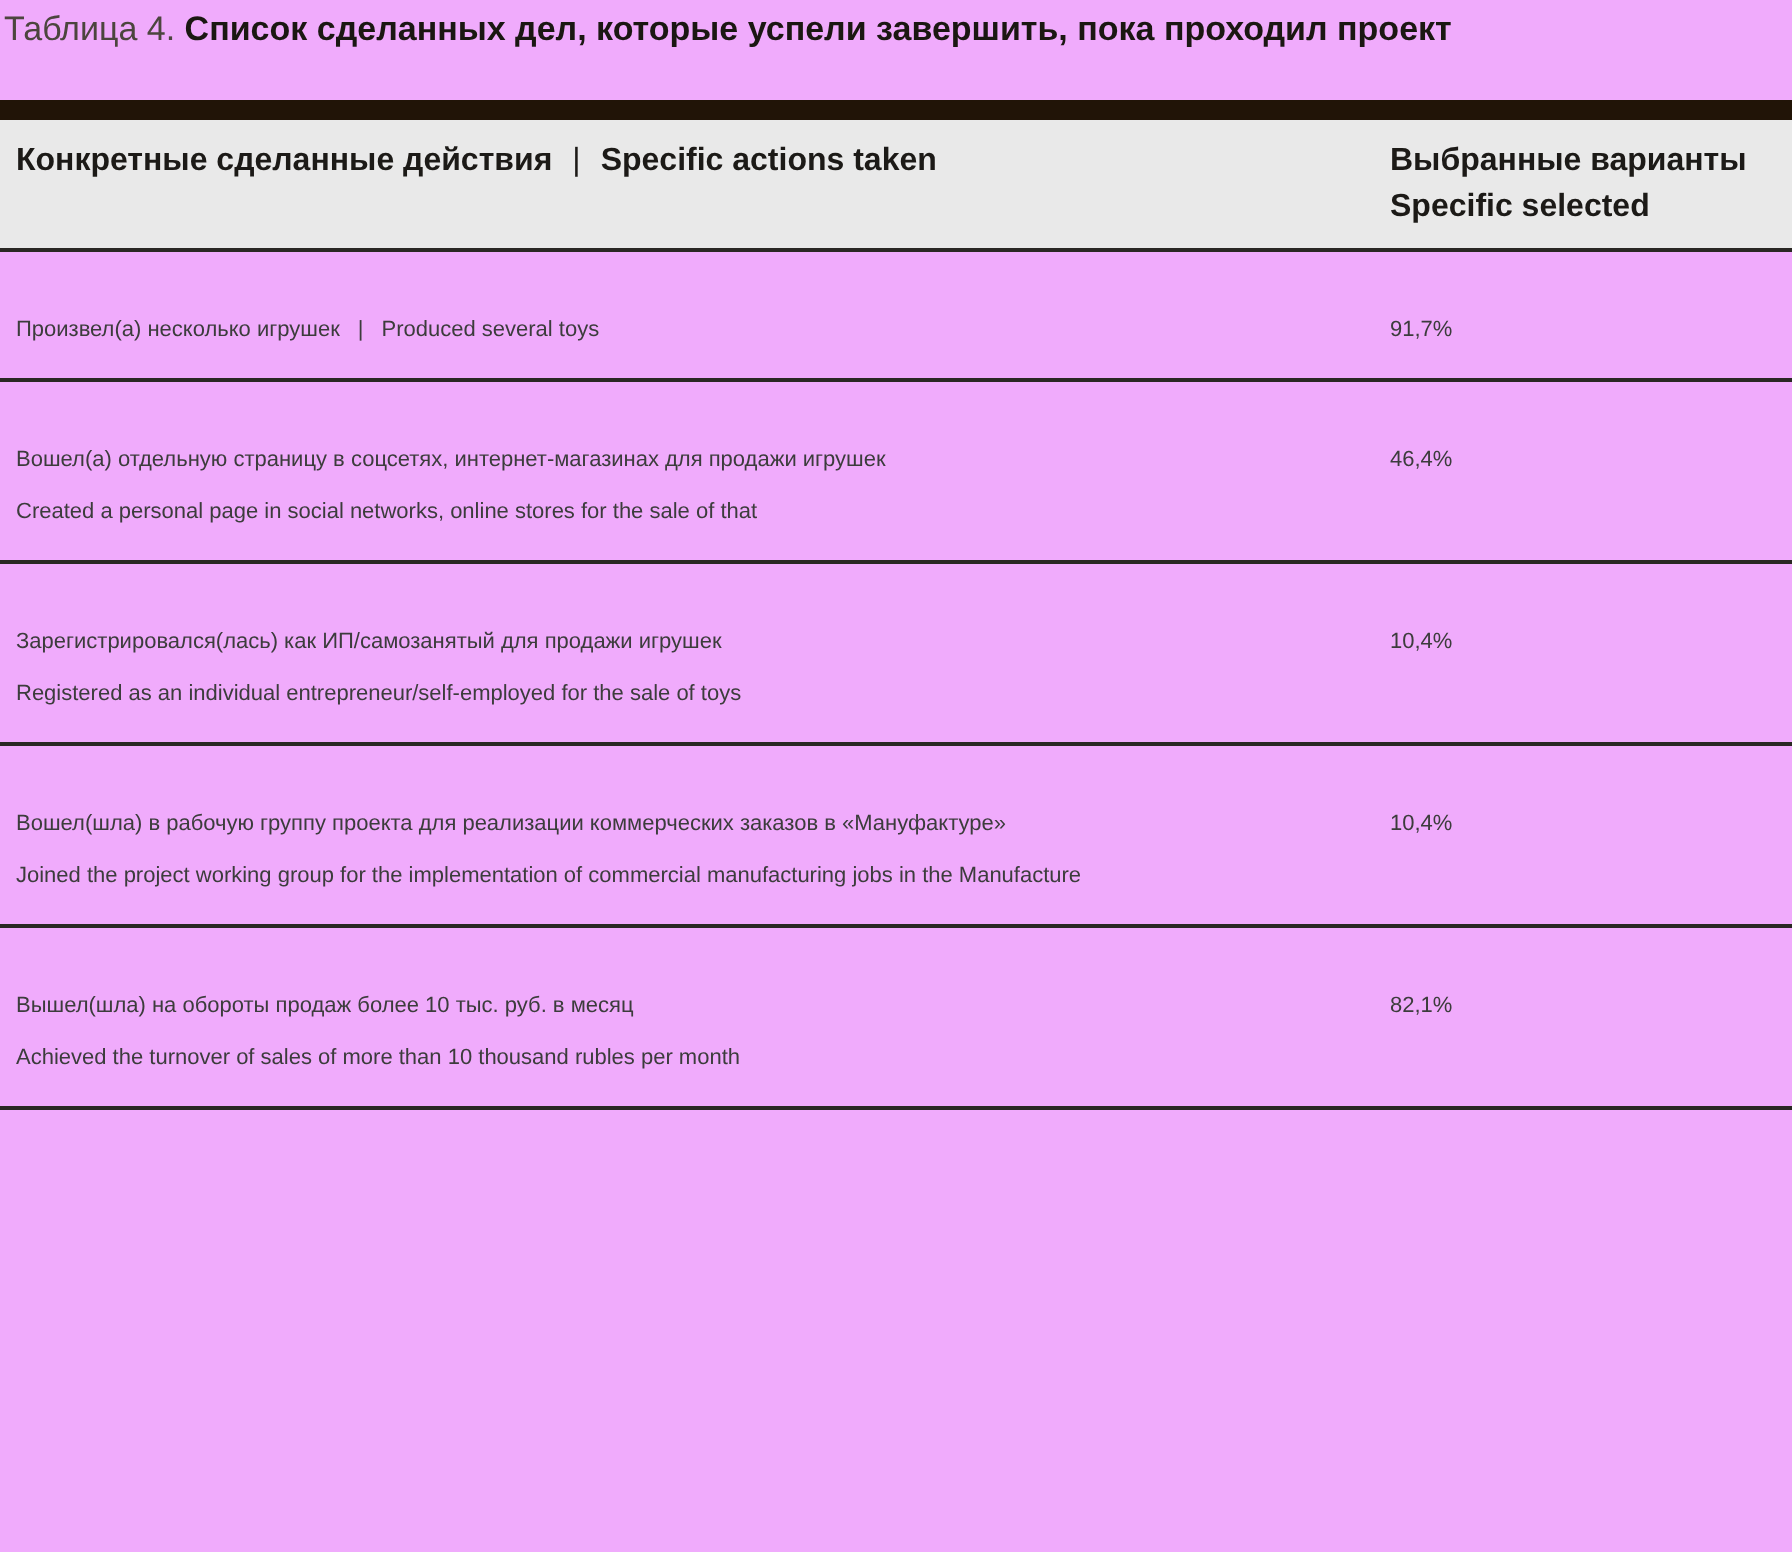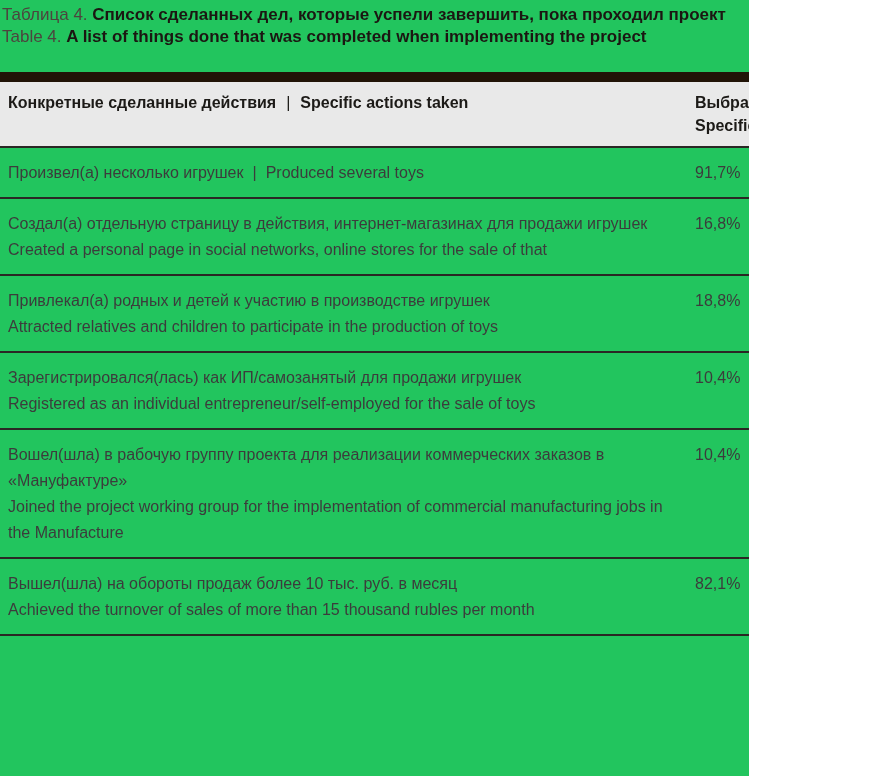--- a/index.html
+++ b/index.html
@@ -2,23 +2,23 @@
 <html><head>
 <meta charset="utf-8">
 <style>
   * { margin: 0; padding: 0; box-sizing: border-box; }
   html, body {
     background: #ffffff;
     width: 896px;
     font-family: "Liberation Sans", "DejaVu Sans", sans-serif;
   }
   .page {
-    width: 749px;
+    width: 896px;
     height: 776px;
-    background: #22c55e;
+    background: #f0abfc;
     overflow: hidden;
   }
   
   .caption {
     padding: 4px 2px 0 2px;
     font-size: 17px;
     line-height: 22px;
   }
   .caption .reg { color: #4c453e; font-weight: 400; }
   .caption .bold { color: #1b1712; font-weight: 700; }
@@ -42,40 +42,39 @@
     font-size: 16px;
     font-weight: 700;
     color: #1c1a17;
     line-height: 23px;
     padding: 9px 0 9px 0;
     border-bottom: 2px solid #2a2724;
   }
   thead th.actions { padding-left: 8px; padding-right: 17px; }
   tbody td {
     vertical-align: top;
-    font-size: 16px;
+    font-size: 11px;
     color: #3c3c3c;
     line-height: 26px;
-    padding: 12px 0 11px 0;
+    padding: 26px 0 11px 0;
     border-bottom: 2px solid #2a2724;
   }
   tbody td.actions { padding-left: 8px; padding-right: 17px; }
   tbody tr:last-child td { border-bottom: none; }
   .pipe { padding: 0 9px; color: #3c3c3c; }
   .pipe-head { padding: 0 10px; font-weight: 400; color: #1c1a17; }
   .val { white-space: nowrap; }
 </style>
 </head>
 <body>
 
 <div class="page">
 
   <div class="caption">
     <div><span class="reg">Таблица 4.</span> <span class="bold">Список сделанных дел, которые успели завершить, пока проходил проект</span></div>
-    <div><span class="reg">Table 4.</span> <span class="bold">A list of things done that was completed when implementing the project</span></div>
   </div>
 
   <table class="data-table">
     <colgroup>
         <col class="c-actions">
         <col class="c-value">
       </colgroup>
     <thead>
       <tr>
         <th class="actions"><span>Конкретные сделанные действия</span><span class="pipe-head">|</span><span>Specific actions taken</span></th>
@@ -87,56 +86,49 @@
     </thead>
     <tbody>
 
       <tr>
         <td class="actions"><span>Произвел(а) несколько игрушек</span><span class="pipe">|</span><span>Produced several toys</span></td>
         <td><span class="val">91,7%</span></td>
       </tr>
 
       <tr>
         <td class="actions">
-          <div>Создал(а) отдельную страницу в действия, интернет-магазинах для продажи игрушек</div>
+          <div>Вошел(а) отдельную страницу в соцсетях, интернет-магазинах для продажи игрушек</div>
           <div>Created a personal page in social networks, online stores for the sale of that</div>
         </td>
-        <td><span class="val">16,8%</span></td>
+        <td><span class="val">46,4%</span></td>
       </tr>
 
 
 
-      <tr>
-        <td class="actions">
-          <div>Привлекал(а) родных и детей к участию в производстве игрушек</div>
-          <div>Attracted relatives and children to participate in the production of toys</div>
-        </td>
-        <td><span class="val">18,8%</span></td>
-      </tr>
 
       <tr>
         <td class="actions">
           <div>Зарегистрировался(лась) как ИП/самозанятый для продажи игрушек</div>
           <div>Registered as an individual entrepreneur/self-employed for the sale of toys</div>
         </td>
         <td><span class="val">10,4%</span></td>
       </tr>
 
       <tr>
         <td class="actions">
           <div>Вошел(шла) в рабочую группу проекта для реализации коммерческих заказов в «Мануфактуре»</div>
           <div>Joined the project working group for the implementation of commercial manufacturing jobs in the Manufacture</div>
         </td>
         <td><span class="val">10,4%</span></td>
       </tr>
 
       <tr>
         <td class="actions">
           <div>Вышел(шла) на обороты продаж более 10 тыс. руб. в месяц</div>
-          <div>Achieved the turnover of sales of more than 15 thousand rubles per month</div>
+          <div>Achieved the turnover of sales of more than 10 thousand rubles per month</div>
         </td>
         <td><span class="val">82,1%</span></td>
       </tr>
 
     </tbody>
   </table>
 
 </div>
 
 </body></html>

